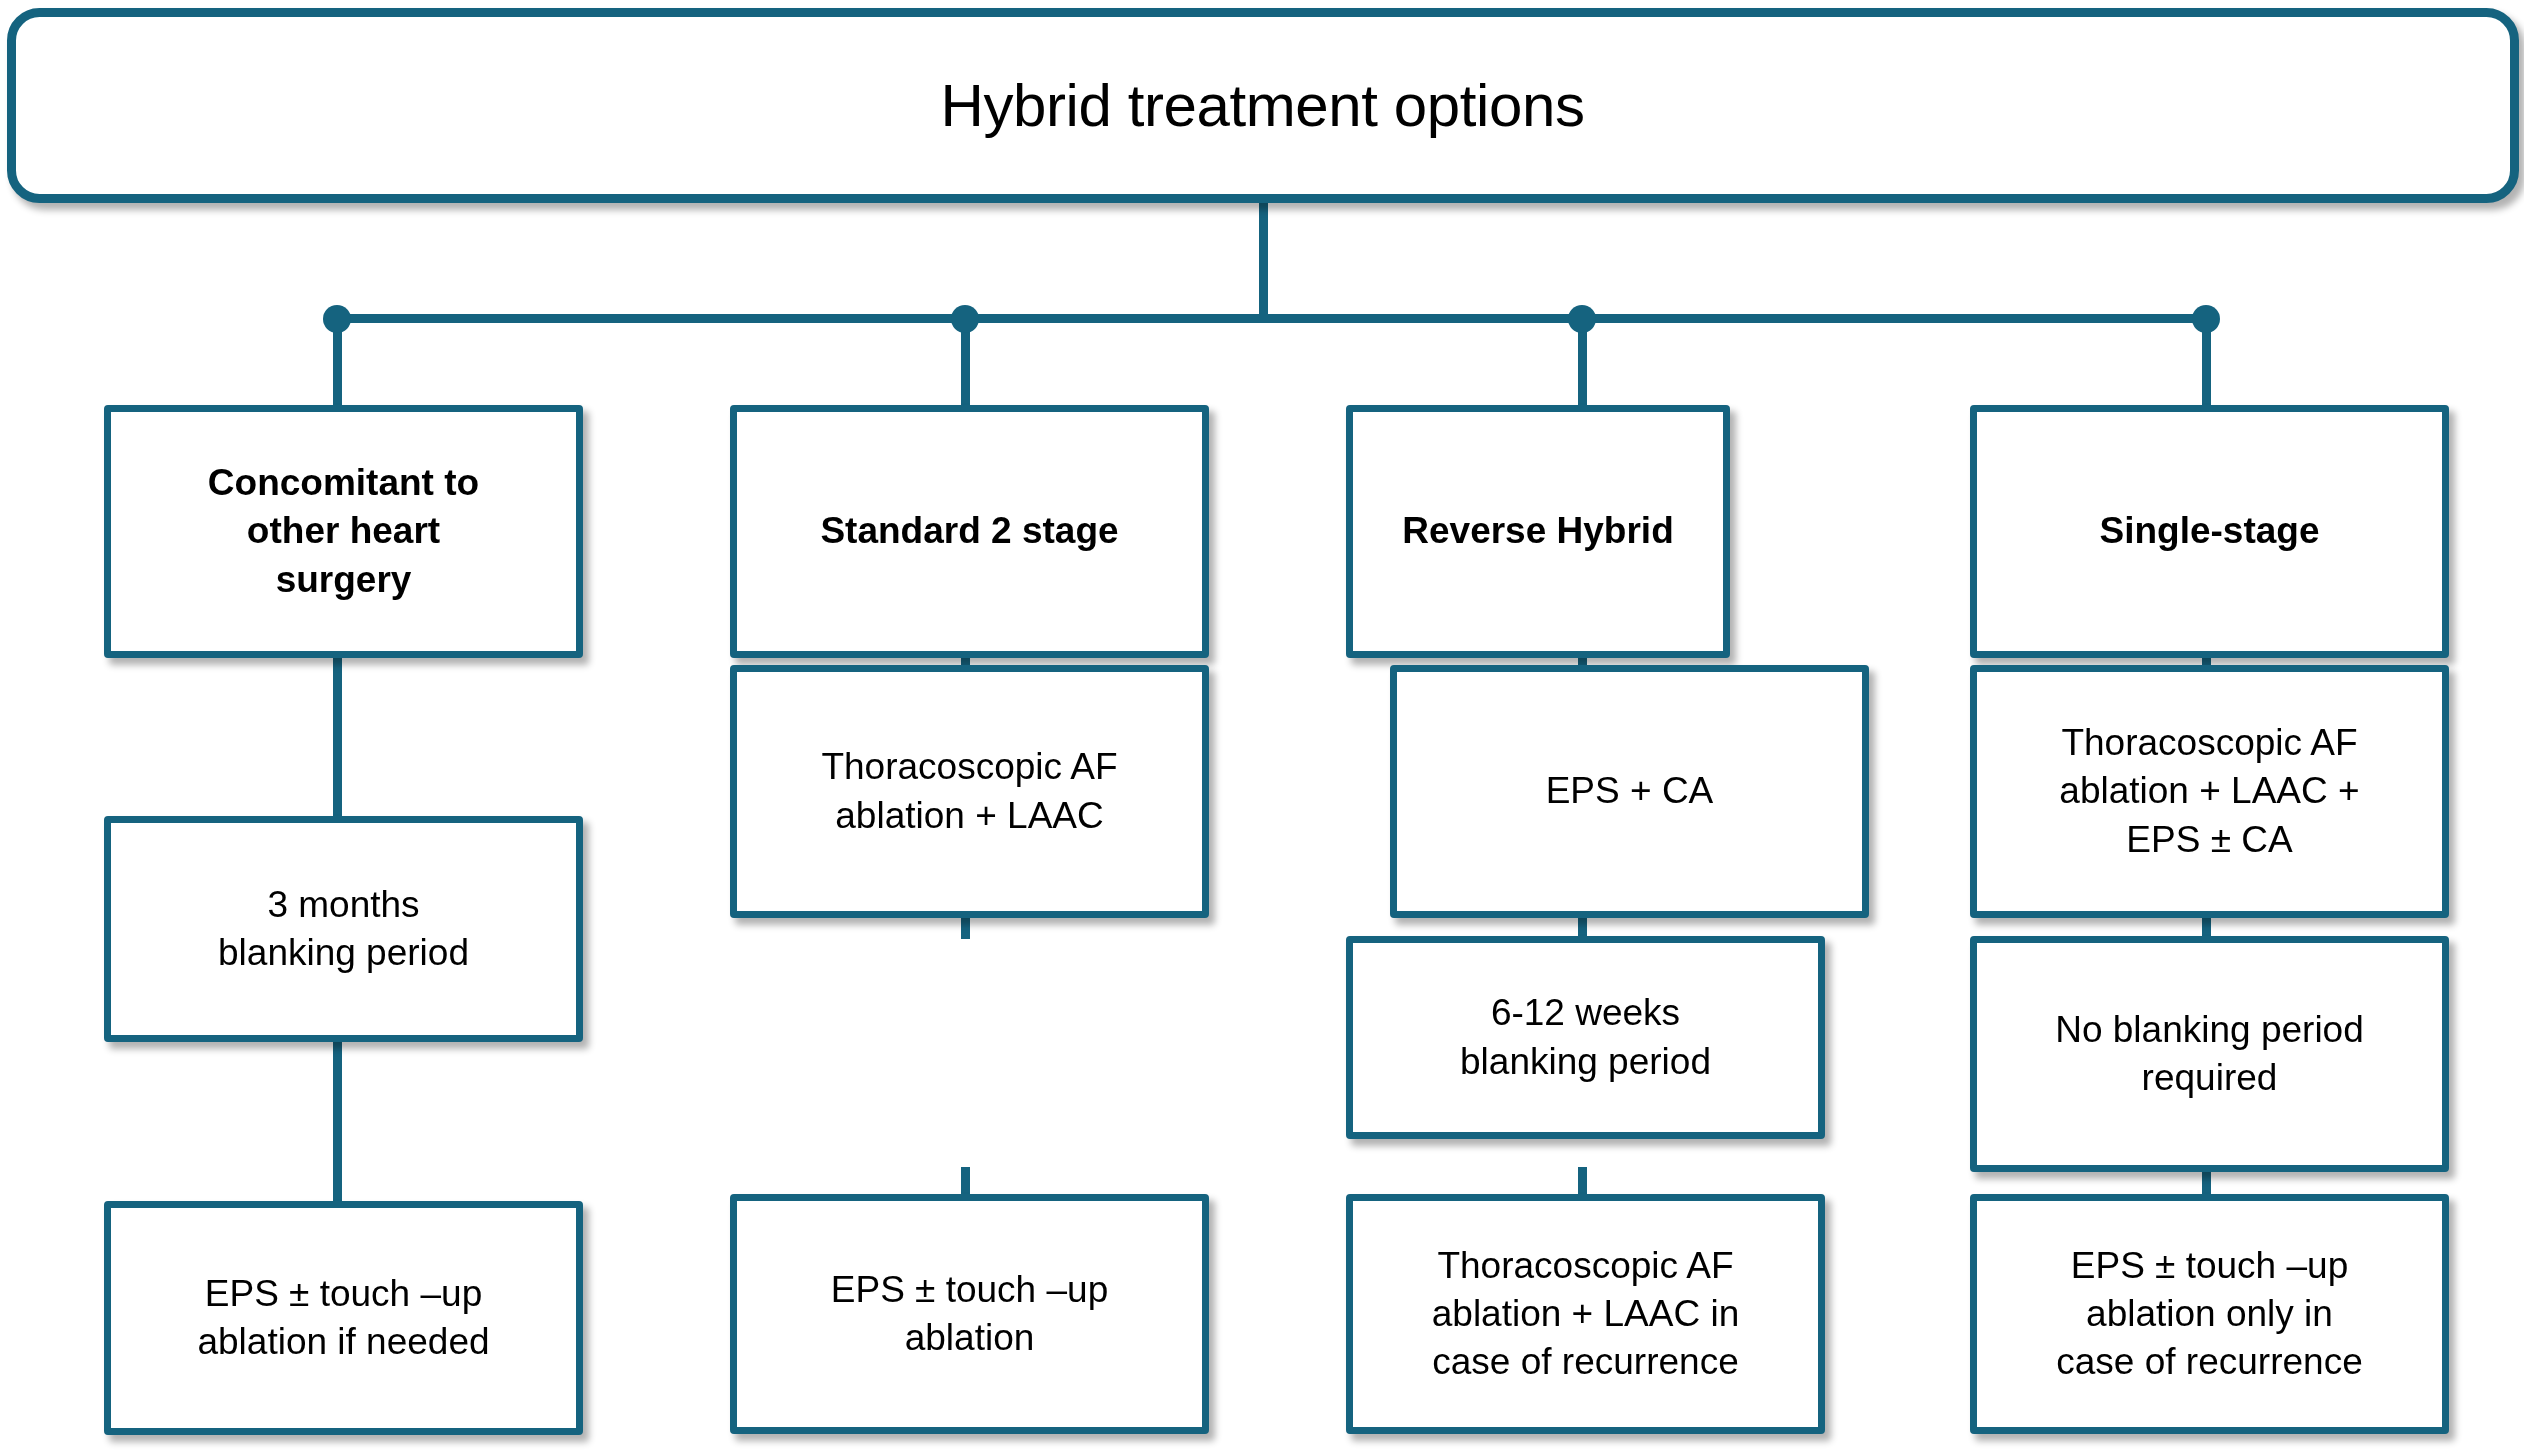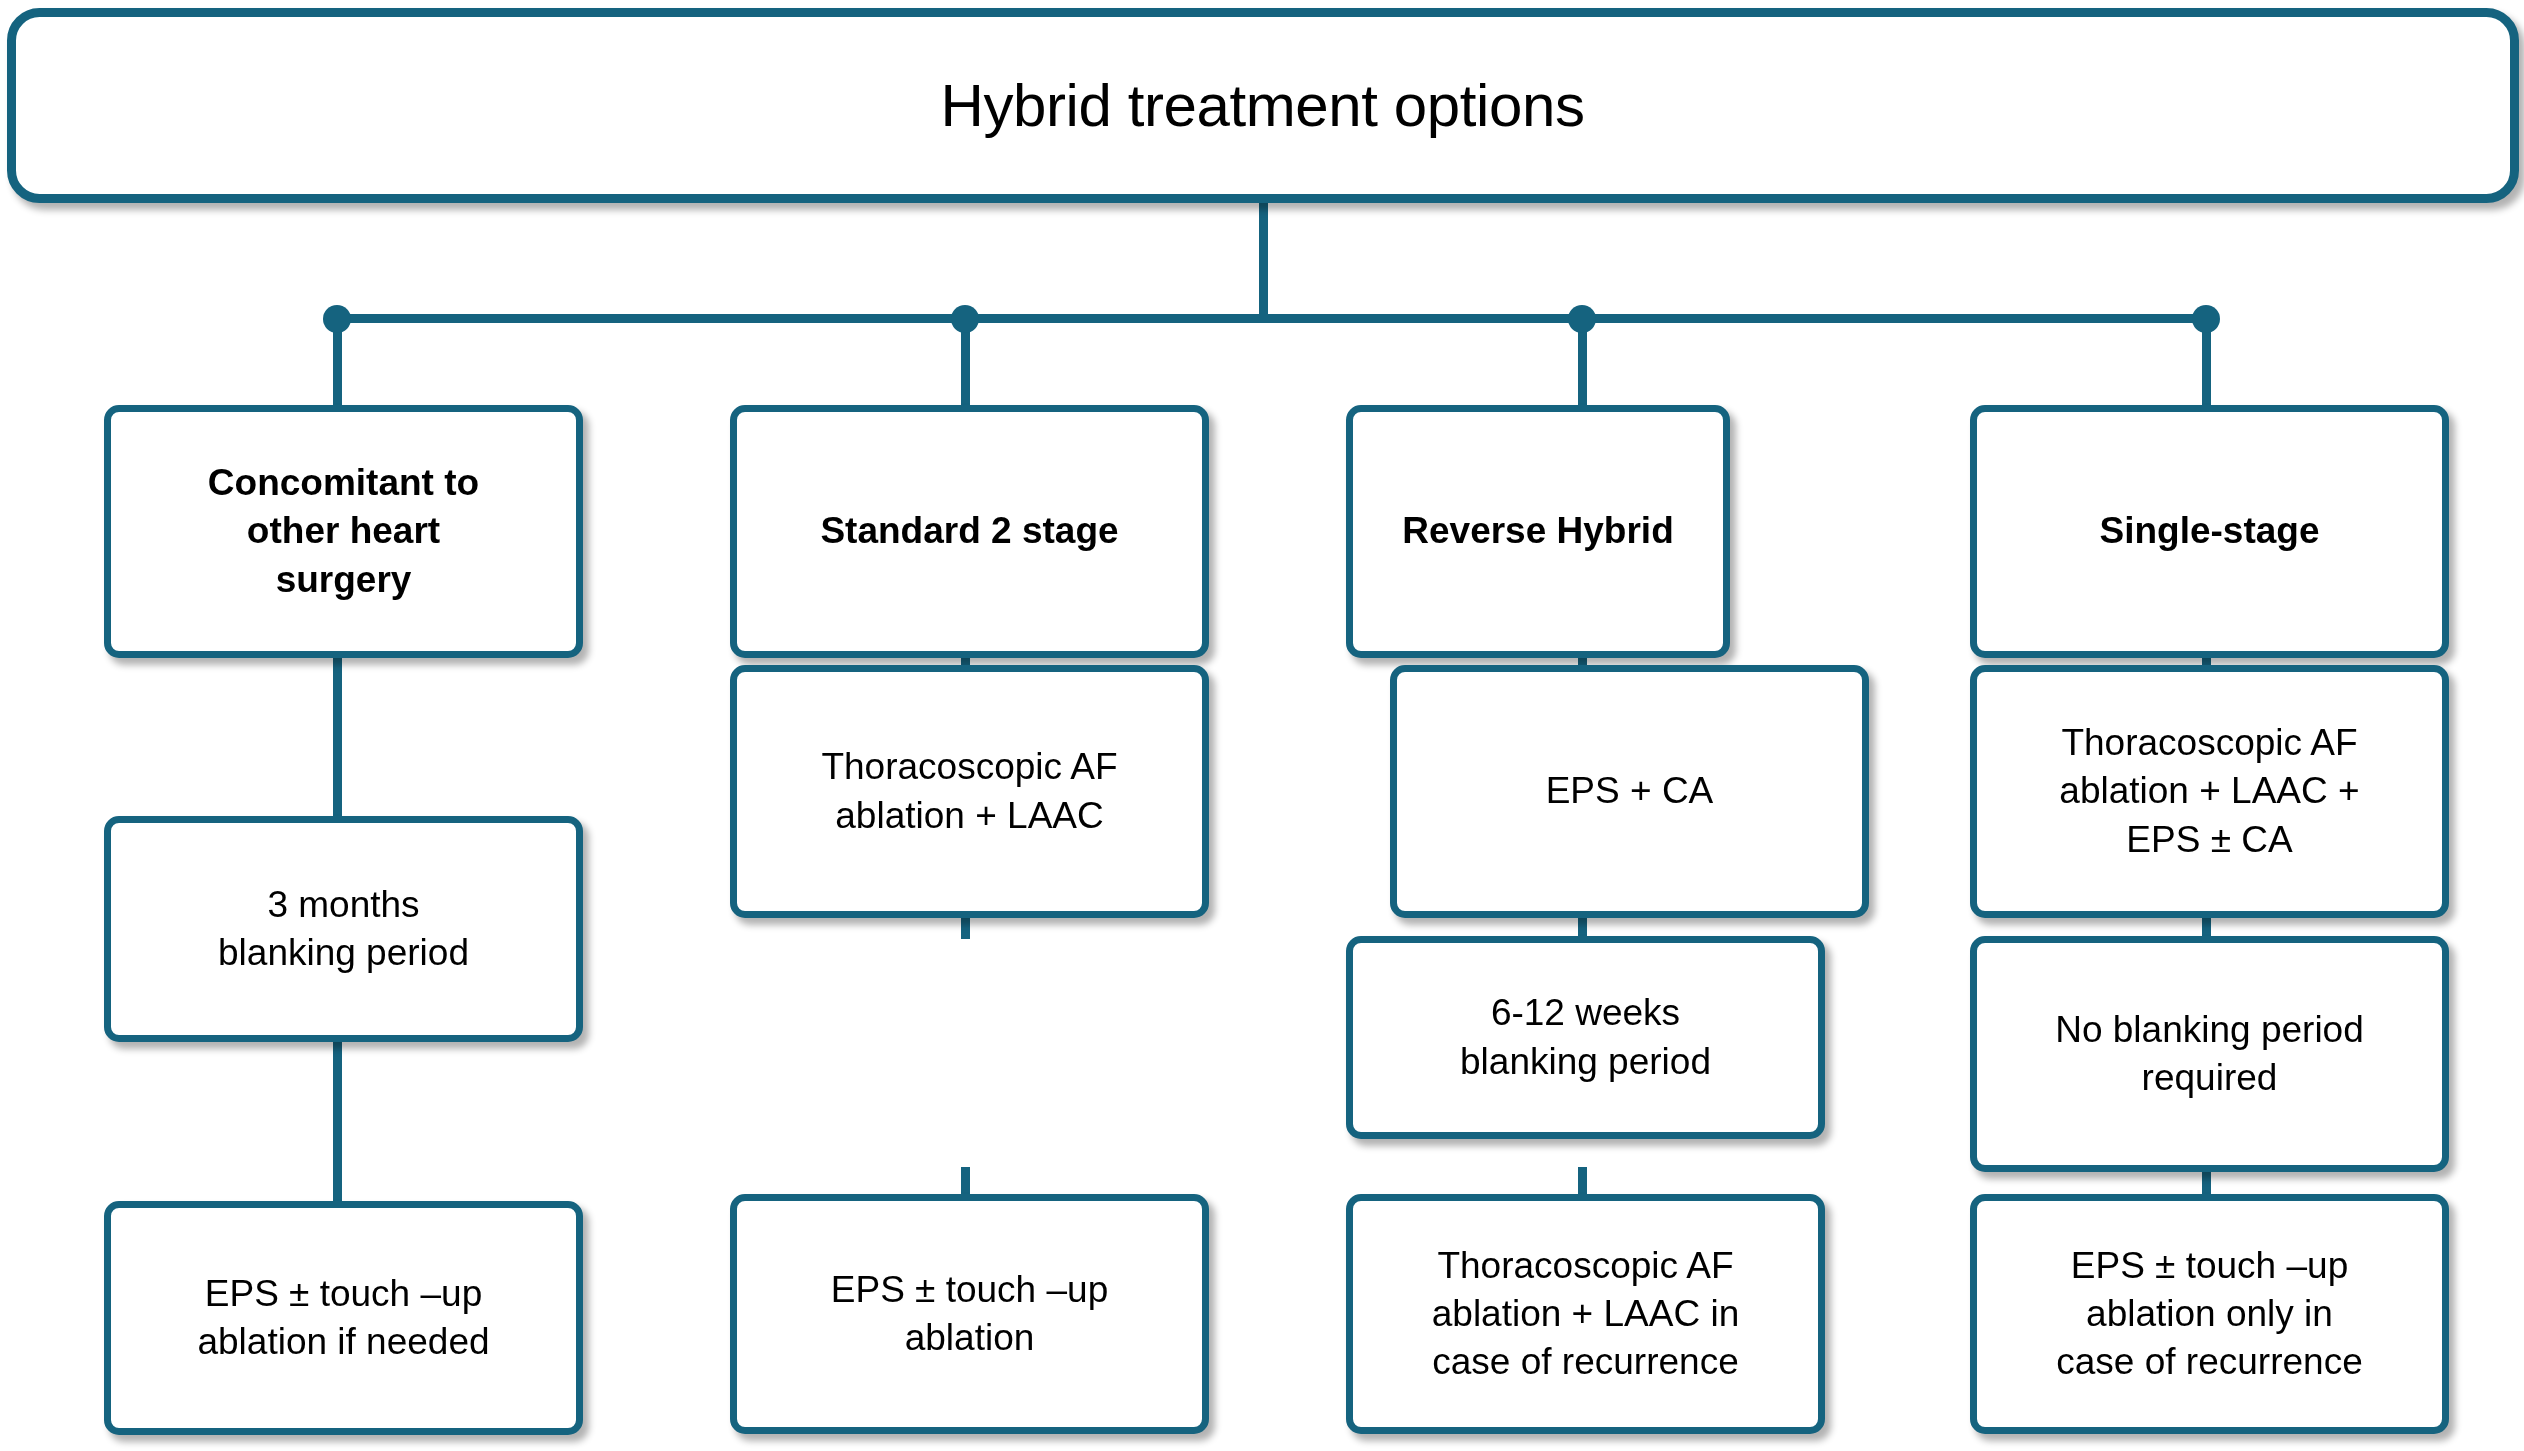--- a/index.html
+++ b/index.html
@@ -17,21 +17,21 @@
     background: #ffffff;
     overflow: hidden;
   }
 
   
   .node {
     position: absolute;
     box-sizing: border-box;
     background: #ffffff;
     border: 7.3px solid #15637f;
-    border-radius: 15px;
+    border-radius: 4px;
     display: flex;
     align-items: center;
     justify-content: center;
     text-align: center;
     color: #000000;
     box-shadow: 5.7px 6.5px 7.3px rgba(0,0,0,0.30);
     z-index: 3;
   }
   .node .txt {
     display: block;

